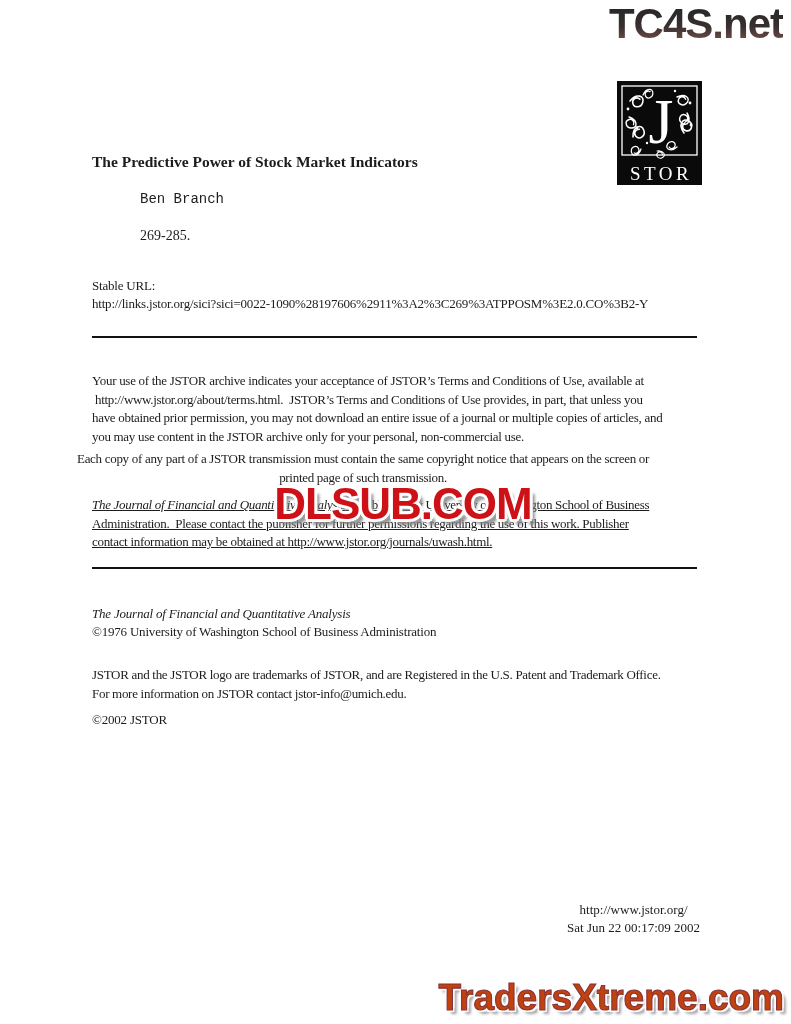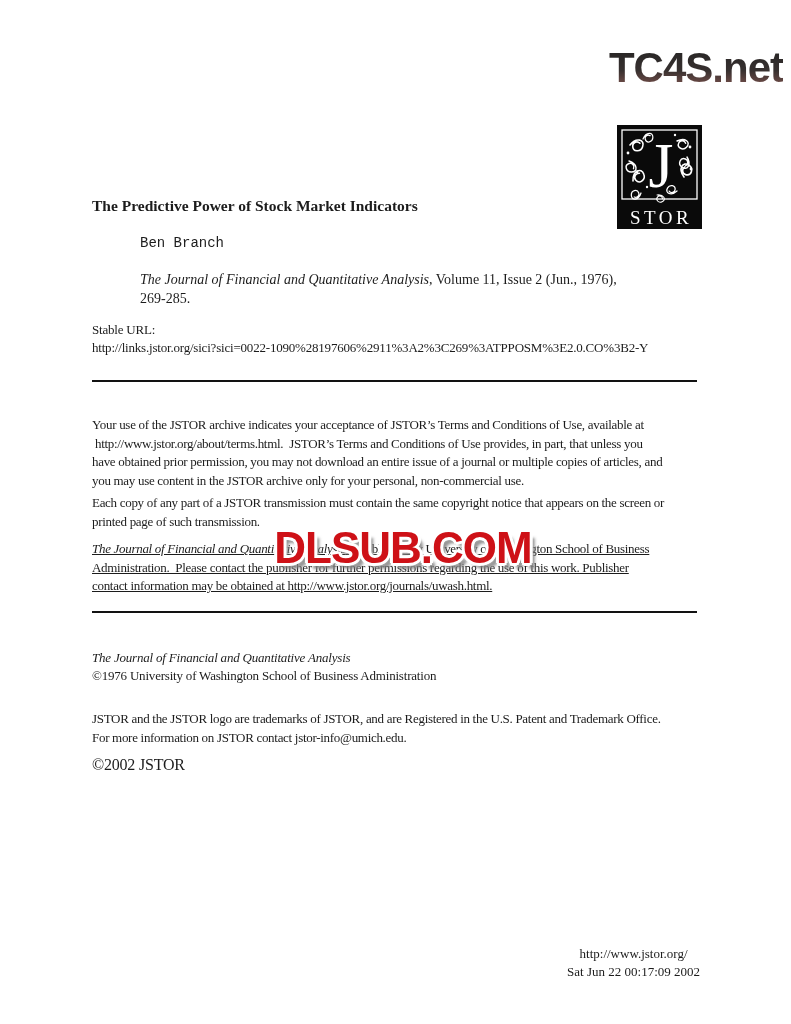--- a/index.html
+++ b/index.html
@@ -1,20 +1,20 @@
 <!DOCTYPE html>
 <html><head>
 <meta charset="utf-8">
 <style>
   html,body { margin:0; padding:0; background:#ffffff; }
   .page {
     position:relative; width:791px; height:1024px; background:#ffffff;
     font-family:"Liberation Serif", serif; color:#1c1c1c; overflow:hidden;
   }
-  .abs { position:absolute;margin-top:44px; }
+  .abs { position:absolute; }
   .line { white-space:pre; }
 
   
   .wm-top {
     top:0px; right:8px;
     font-family:"Liberation Sans", sans-serif; font-weight:900;
     font-size:42px; letter-spacing:-1px;
     background:linear-gradient(180deg,#232323 0%,#37302f 55%,#8d5b55 100%);
     -webkit-background-clip:text; background-clip:text; color:transparent;
     filter:blur(0.3px);
@@ -30,38 +30,38 @@
   .citation .it { font-style:italic; }
 
   .stable { left:92px; top:277px; font-size:13px; line-height:17.5px; letter-spacing:-0.2px; }
 
   .rule { left:92px; width:605px; height:2px; background:#121212; }
   .rule1 { top:336px; }
   .rule2 { top:567px; }
 
   .bodytext { font-size:13px; line-height:18.5px; letter-spacing:-0.3px; }
   .para1 { left:92px; top:372px; }
-  .para2 { left:92px; top:450px; }
+  .para2 { left:77px; top:450px;text-align:center; }
   .para3 { left:92px; top:496px;text-decoration:underline; }
   .it { font-style:italic; }
 
   
   .wm-mid {
     left:248px; top:479px; width:310px; text-align:center;
     font-family:"Liberation Sans", sans-serif; font-weight:900;
     font-size:44px; letter-spacing:-1px; color:#ce1117;
     text-shadow:
       -2px -2px 0 #fff, 2px -2px 0 #fff, -2px 2px 0 #fff, 2px 2px 0 #fff,
       0 -3px 0 #fff, 0 3px 0 #fff, -3px 0 0 #fff, 3px 0 0 #fff,
       5px 6px 3px rgba(130,130,130,0.85);
   }
 
   .copyright { left:92px; top:605px; font-size:13px; line-height:17.5px; letter-spacing:-0.2px; }
   .trademark { left:92px; top:666px; }
-  .c2002 { left:92px; top:712px; font-size:16px; letter-spacing:-0.2px; }
+  .c2002 { left:92px; top:712px; font-size:13px; letter-spacing:-0.2px; }
 
   .footer { right:91px; top:901px; text-align:center; font-size:13px; line-height:17.5px; }
 
   
   .wm-bottom {
     right:7px; top:977px;
     font-family:"Liberation Sans", sans-serif; font-weight:900;
     font-size:37px; letter-spacing:0px; color:#c2410c;
     -webkit-text-stroke:1.1px #86333a;
     text-shadow:
@@ -107,21 +107,20 @@
       <text x="44" y="62" font-family="Liberation Serif, serif" font-size="64" fill="#ffffff" text-anchor="middle">J</text>
       <text x="44" y="99" font-family="Liberation Serif, serif" font-size="19" letter-spacing="3.5" fill="#ffffff" text-anchor="middle">STOR</text>
     </svg>
   </div>
 
   <div class="abs title">The Predictive Power of Stock Market Indicators</div>
 
   <div class="abs author">Ben Branch</div>
 
   <div class="abs citation">
-    <div class="line"><span class="it">The Journal of Financial and Quantitative Analysis</span><span>, Volume 11, Issue 2 (Jun., 1976),</span></div>
     <div class="line">269-285.</div>
   </div>
 
   <div class="abs stable">
     <div class="line">Stable URL:</div>
     <div class="line">http://links.jstor.org/sici?sici=0022-1090%28197606%2911%3A2%3C269%3ATPPOSM%3E2.0.CO%3B2-Y</div>
   </div>
 
   <div class="abs rule rule1"></div>
 

